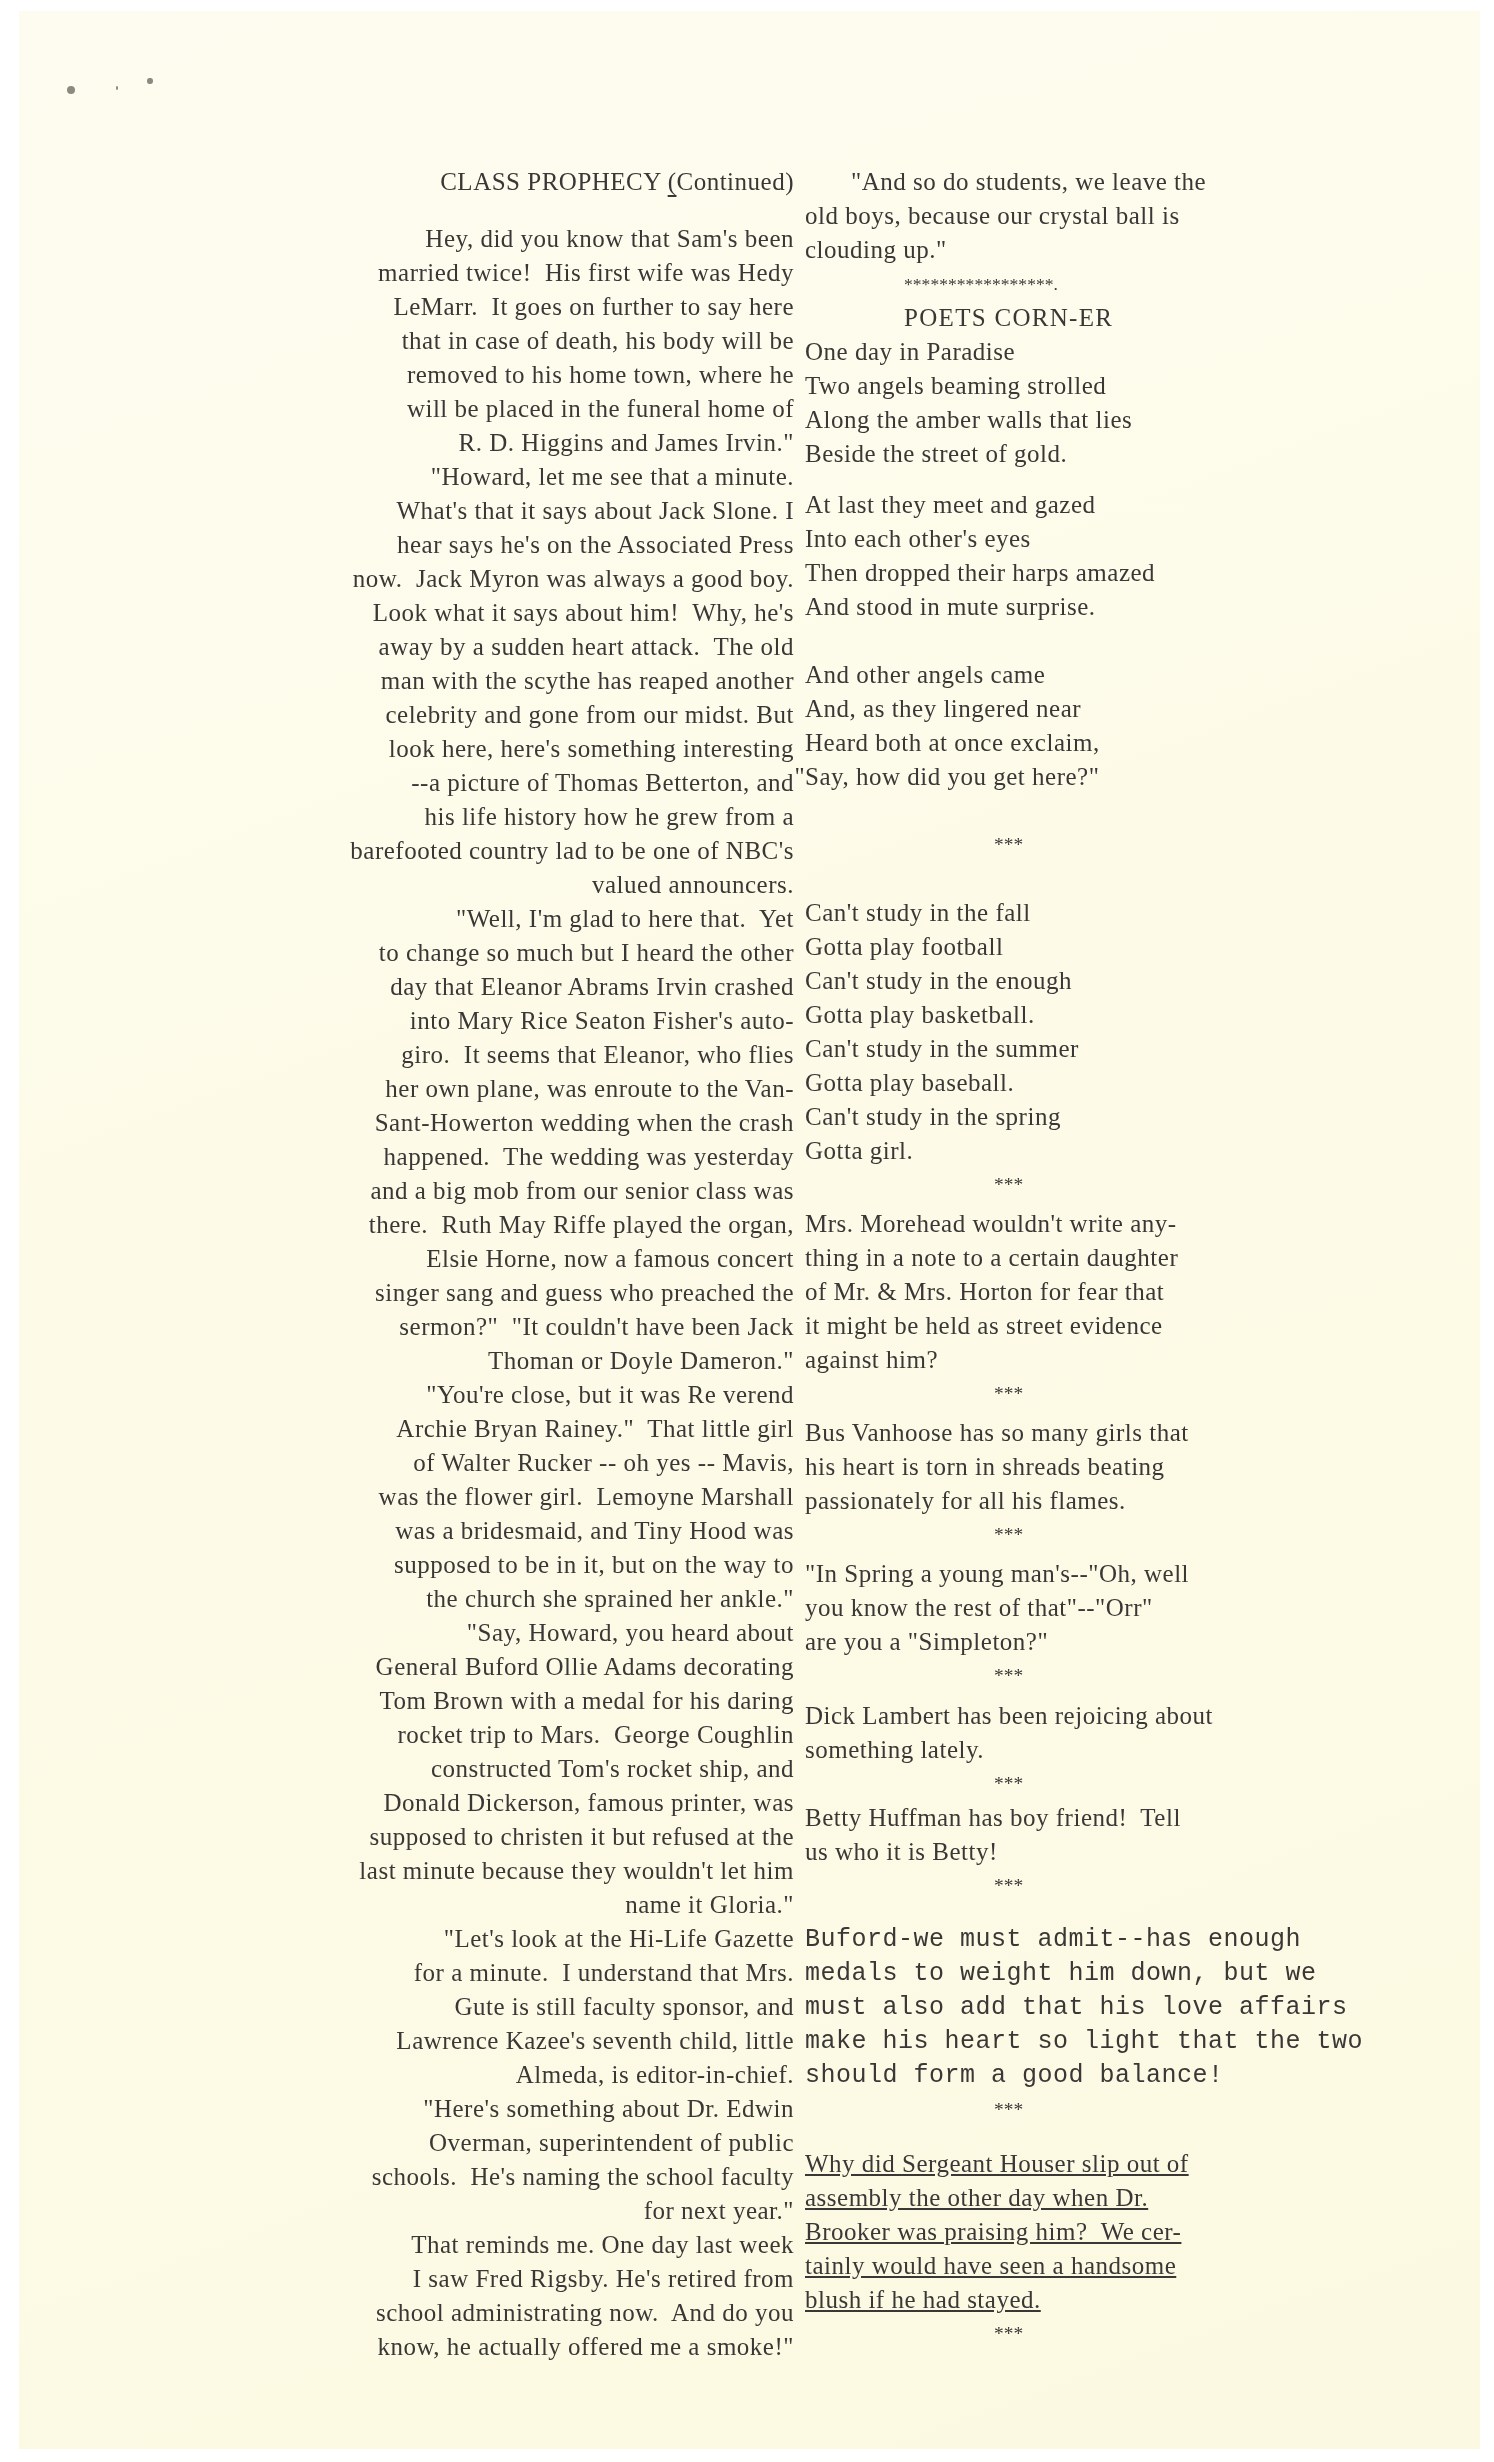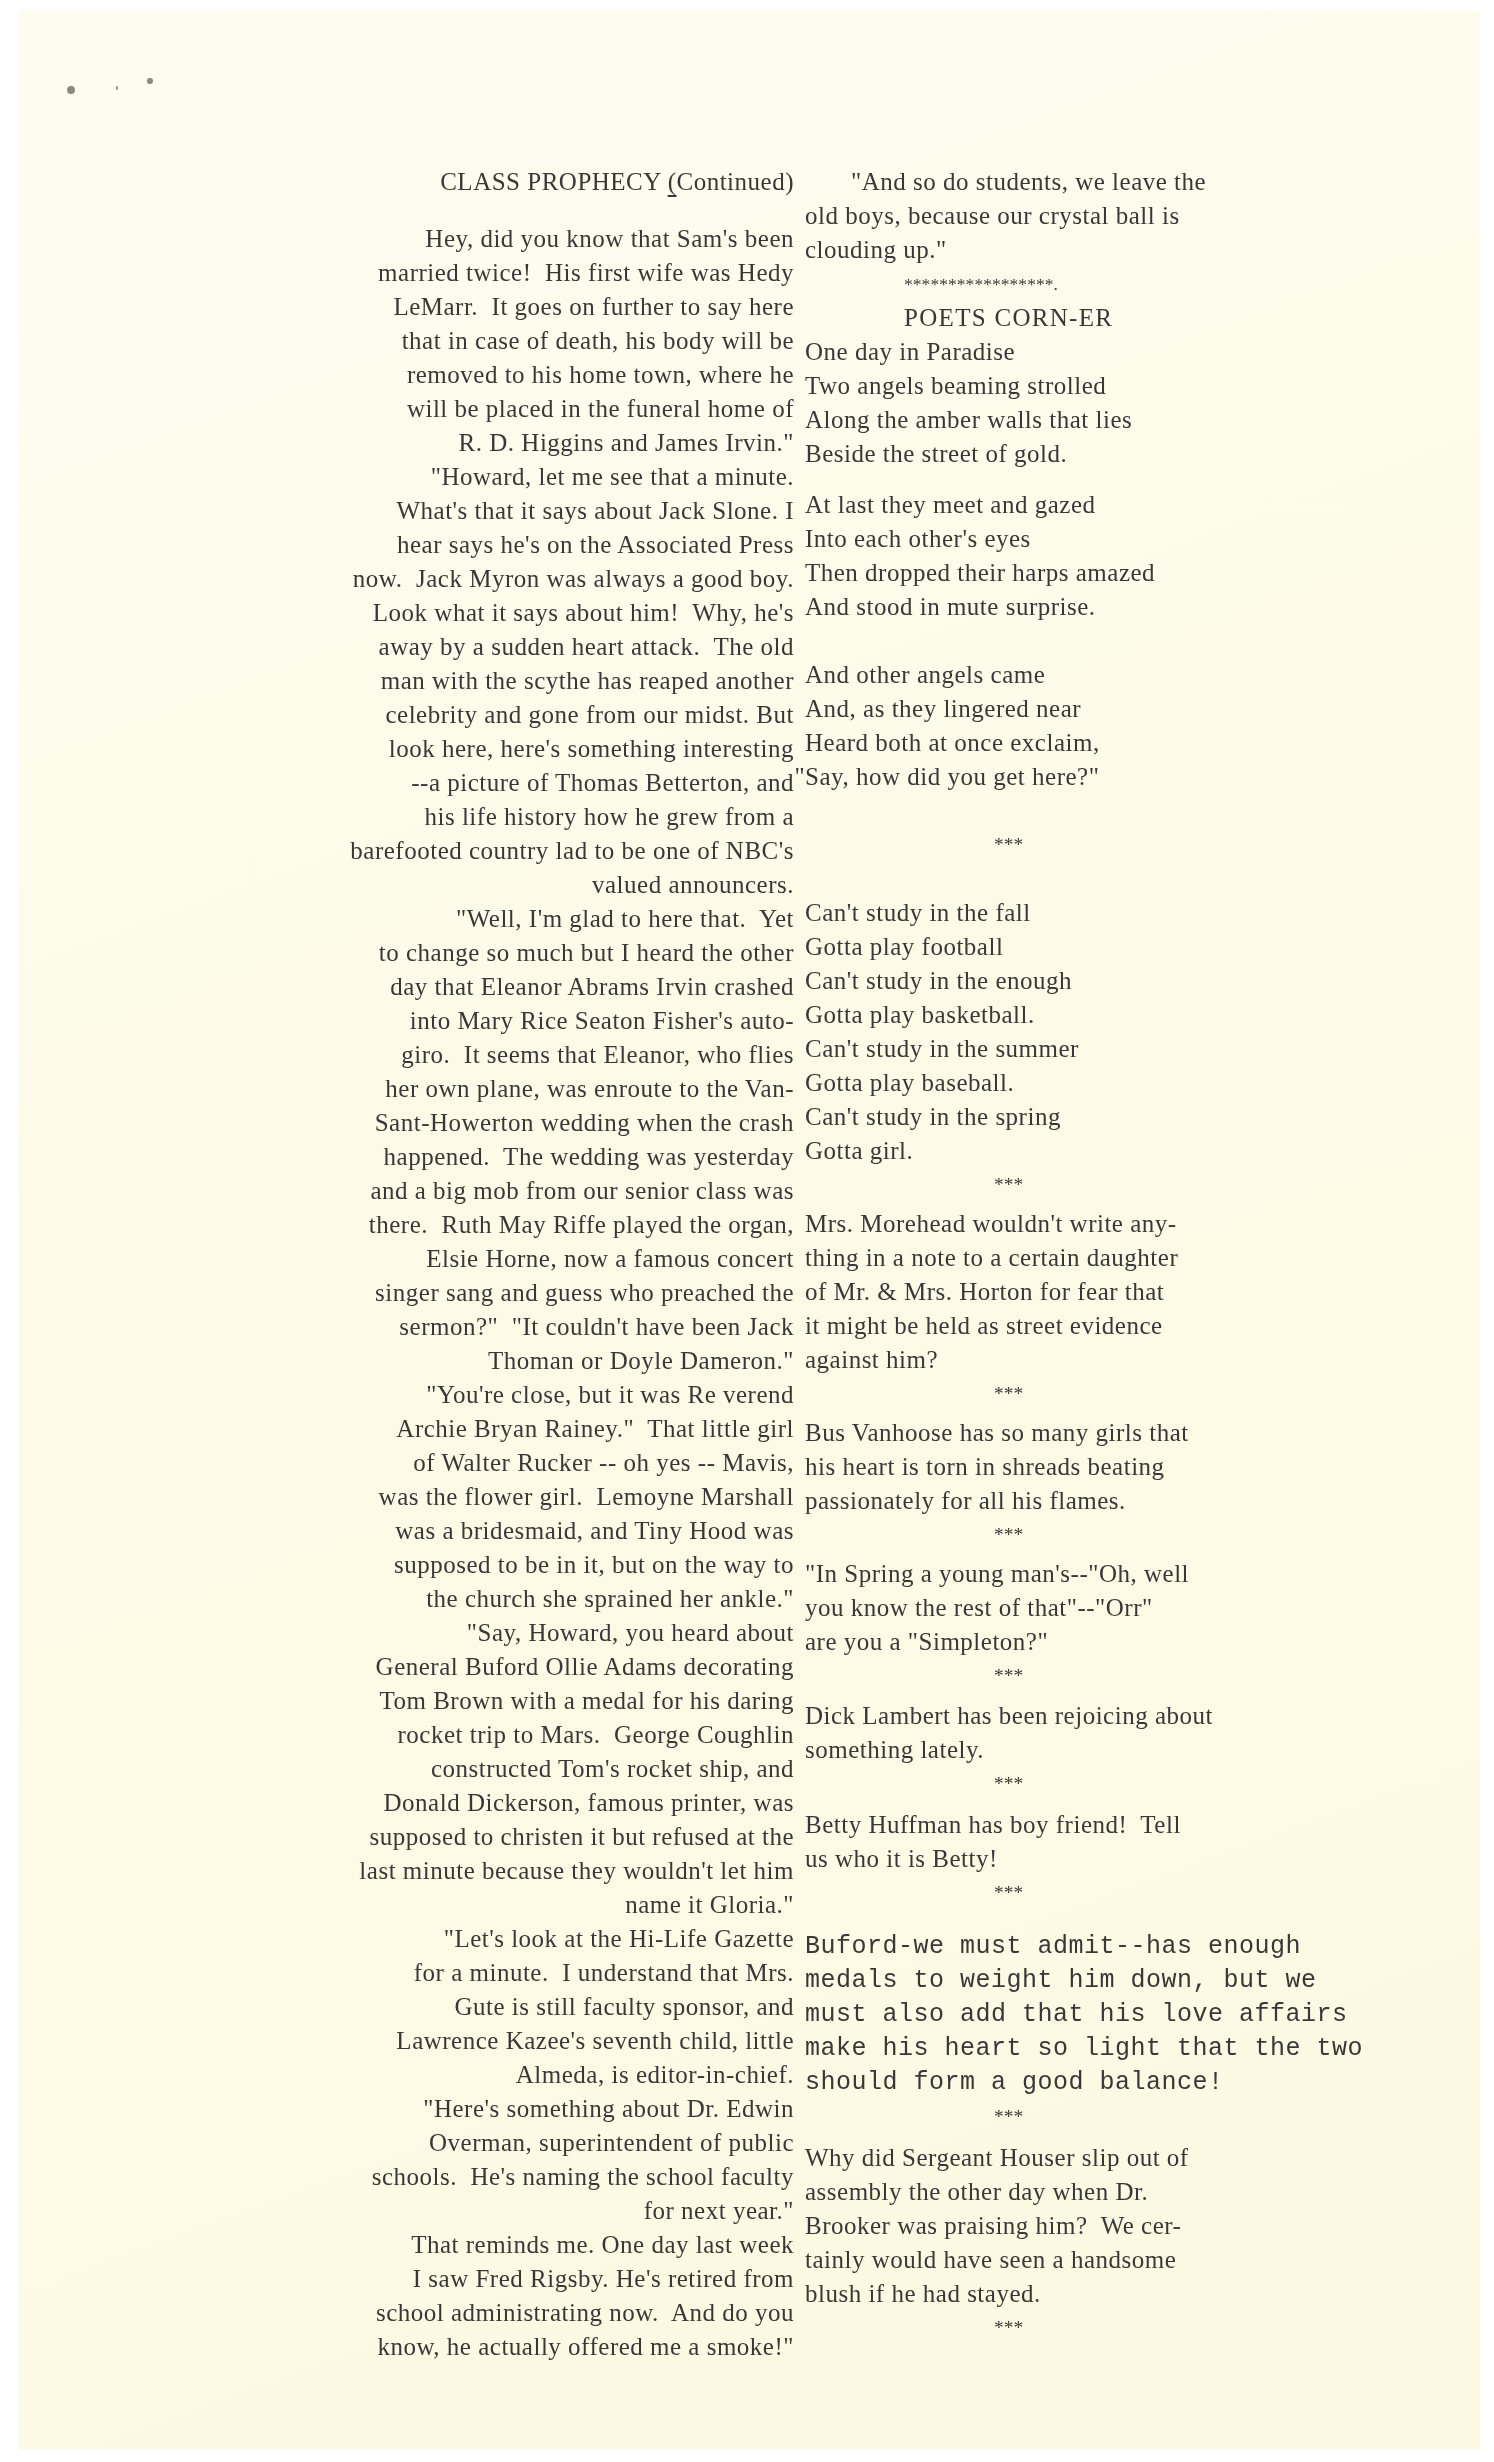--- a/index.html
+++ b/index.html
@@ -164,34 +164,34 @@
         <div class="line">"In Spring a young man's--"Oh, well</div>
         <div class="line">you know the rest of that"--"Orr"</div>
         <div class="line">are you a "Simpleton?"</div>
       </div>
       <div class="stars center">***</div>
       <div class="gossip-item" style="margin-top: 5.3px;">
         <div class="line">Dick Lambert has been rejoicing about</div>
         <div class="line">something lately.</div>
       </div>
       <div class="stars center">***</div>
-      <div class="gossip-item" style="margin-top: 7px;">
+      <div class="gossip-item" style="margin-top: 0;">
         <div class="line">Betty Huffman has boy friend!  Tell</div>
         <div class="line">us who it is Betty!</div>
       </div>
       <div class="stars center">***</div>
       <div class="gossip-item" style="margin-top: 20px; font-family: Liberation Mono, monospace;">
         <div class="line">Buford-we must admit--has enough</div>
         <div class="line">medals to weight him down, but we</div>
         <div class="line">must also add that his love affairs</div>
         <div class="line">make his heart so light that the two</div>
         <div class="line">should form a good balance!</div>
       </div>
       <div class="stars center">***</div>
-      <div class="gossip-item" style="margin-top: 7px;">
+      <div class="gossip-item" style="margin-top: 20px; text-decoration: underline;">
         <div class="line">Why did Sergeant Houser slip out of</div>
         <div class="line">assembly the other day when Dr.</div>
         <div class="line">Brooker was praising him?  We cer-</div>
         <div class="line">tainly would have seen a handsome</div>
         <div class="line">blush if he had stayed.</div>
       </div>
       <div class="stars center">***</div>
     </div>
 </div>
 

